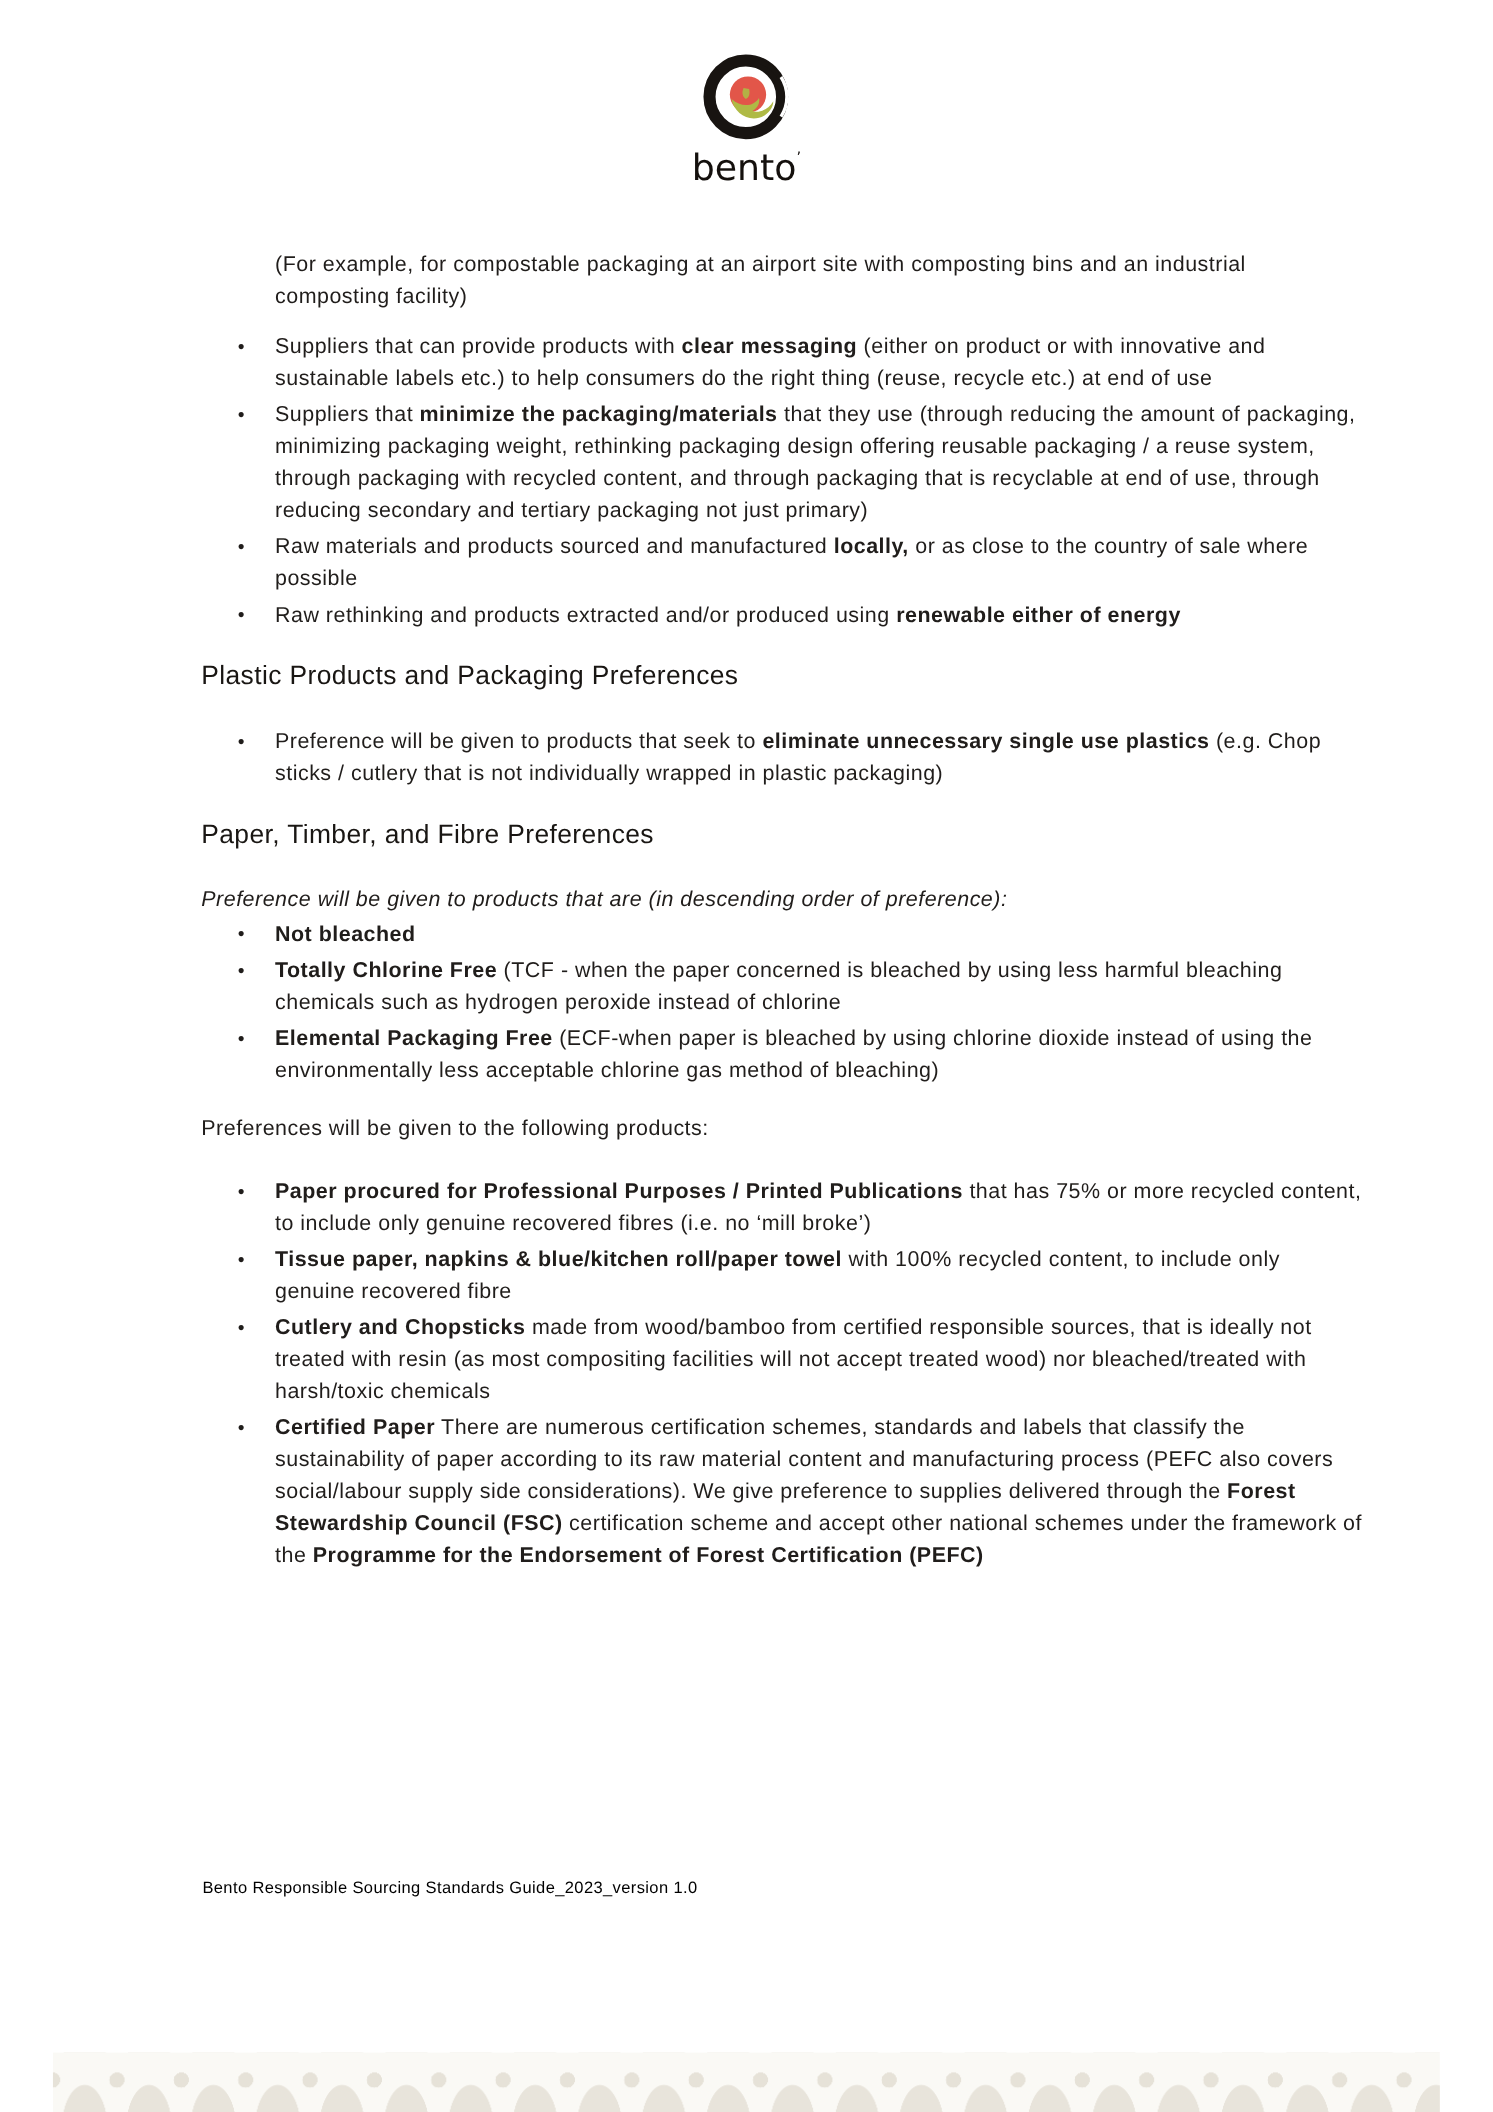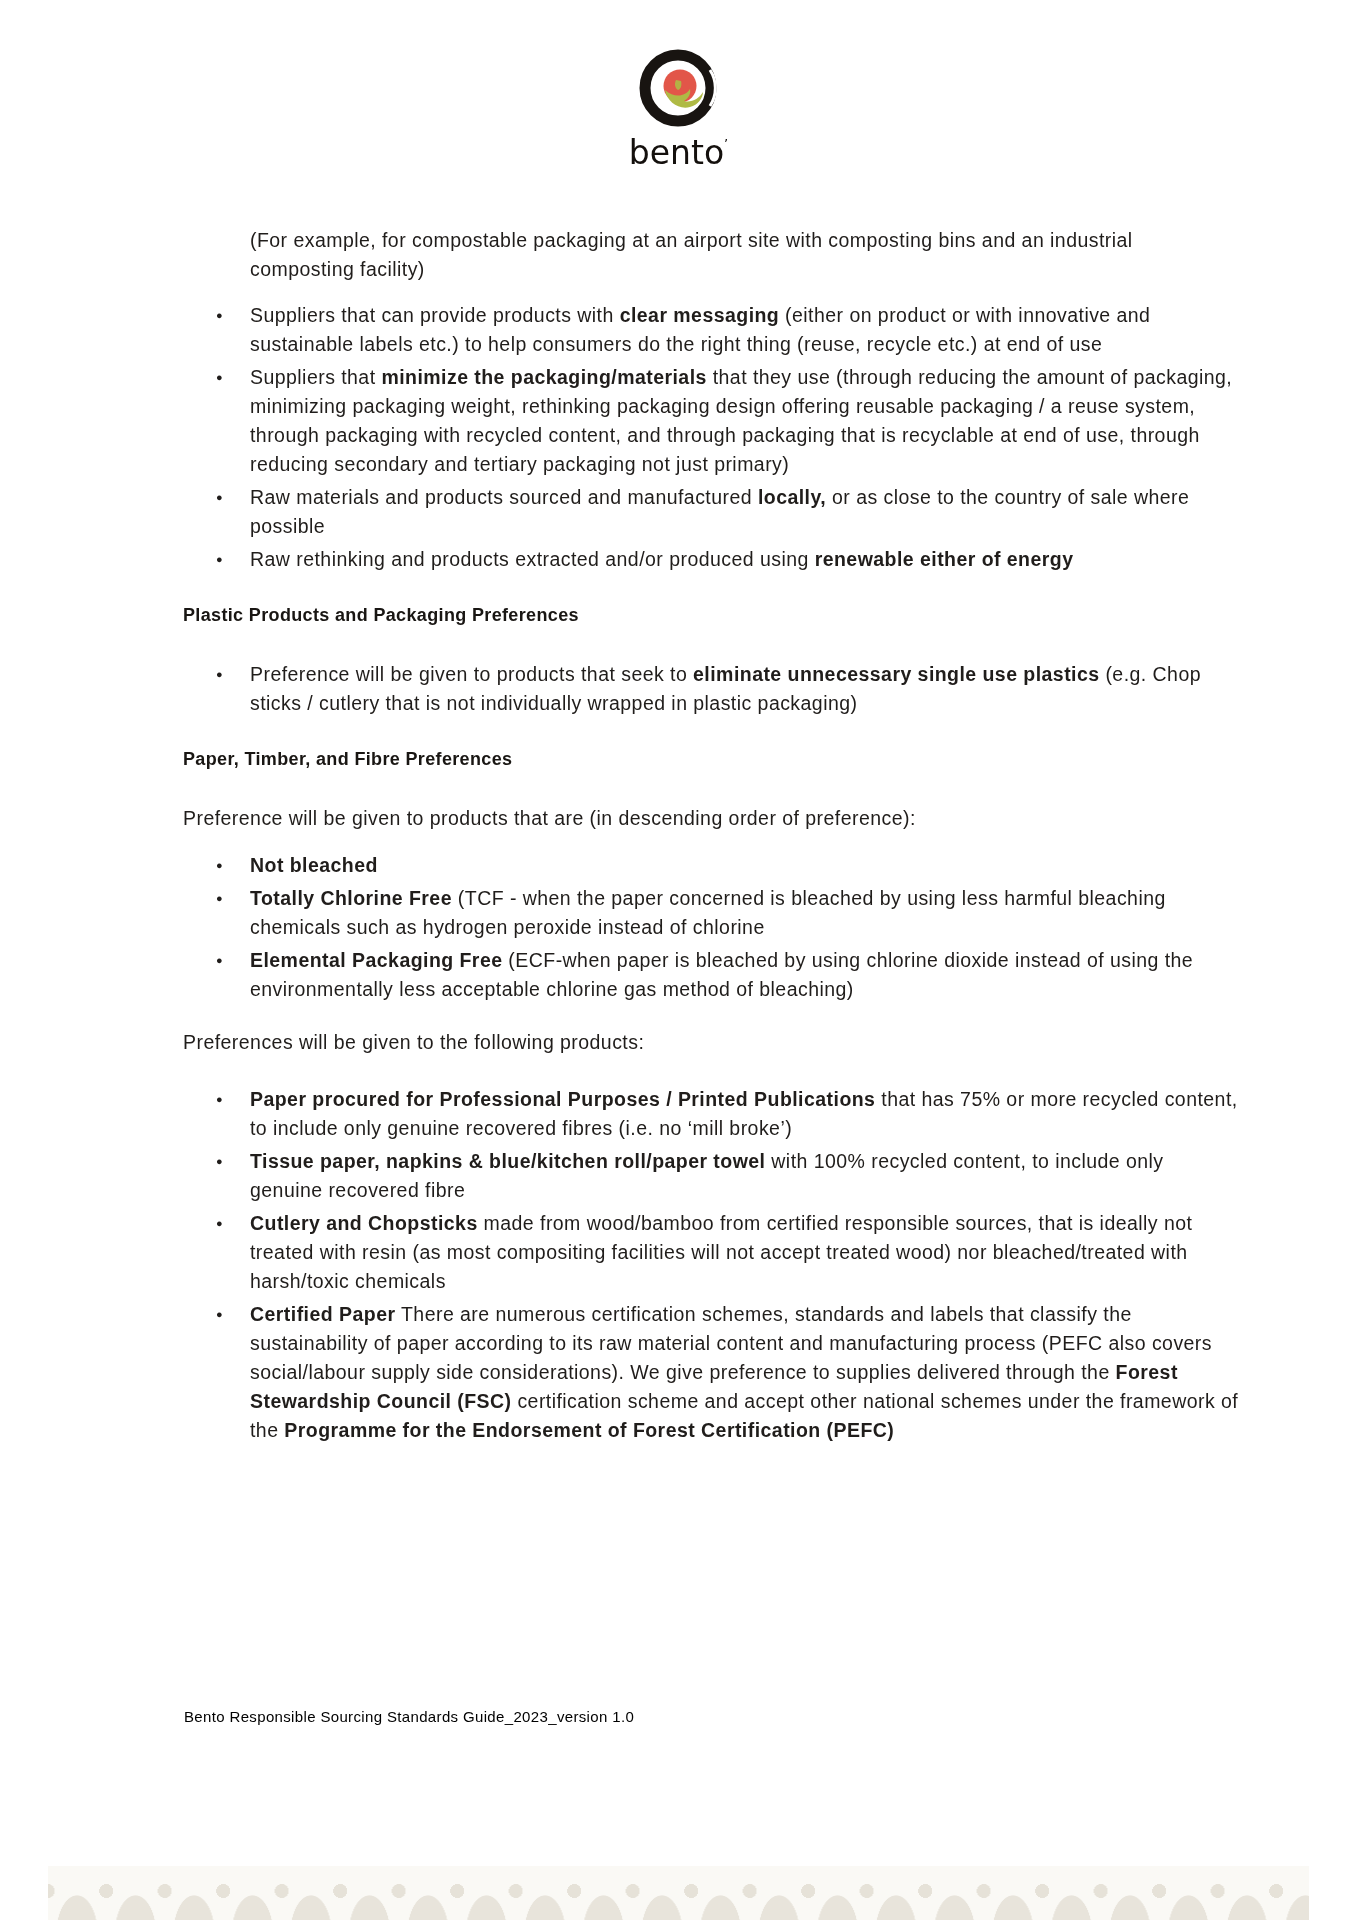--- a/index.html
+++ b/index.html
@@ -25,21 +25,21 @@
     position:absolute; left:135px; top:226px; width:1058px;
     font-size:19.5px; line-height:29px; letter-spacing:0.45px;
   }
   .indent-para { margin:0 0 17px 67px; }
   .plain-para  { margin:24px 0 28px 0; }
   .li { display:flex; margin:0 0 4px 33px; }
   .li .marker { flex:none; width:34px; font-size:11px; line-height:29px; }
   .li .txt { flex:1; }
   .b { font-weight:bold; }
   h2.sec {
-    font-size:18px; line-height:30px; font-weight:bold; letter-spacing:0.35px;
+    font-size:24px; line-height:30px; font-weight:normal; letter-spacing:0.35px;
     margin:26px 0 30px 0; color:#191613;
   }
 
   
   .footer {
     position:absolute; left:136px; top:1708px;
     font-size:15px; letter-spacing:0.35px; color:#000000;
   }
 
   
@@ -100,21 +100,21 @@
 
     <div>
       <div class="li">
         <span class="marker">●</span>
         <span class="txt"><span>Preference will be given to products that seek to </span><span class="b">eliminate unnecessary single use plastics</span><span> (e.g. Chop sticks / cutlery that is not individually wrapped in plastic packaging)</span></span>
       </div>
     </div>
 
     <h2 class="sec">Paper, Timber, and Fibre Preferences</h2>
 
-    <p class="plain-para" style="margin-bottom:18px;">Preference will be given to products that are (in descending order of preference):</p>
+    <p class="plain-para" style="margin-bottom:2px;font-style:italic;">Preference will be given to products that are (in descending order of preference):</p>
 
     <div>
       <div class="li">
         <span class="marker">●</span>
         <span class="txt"><span class="b">Not bleached</span></span>
       </div>
       <div class="li">
         <span class="marker">●</span>
         <span class="txt"><span class="b">Totally Chlorine Free</span><span> (TCF - when the paper concerned is bleached by using less harmful bleaching chemicals such as hydrogen peroxide instead of chlorine</span></span>
       </div>

